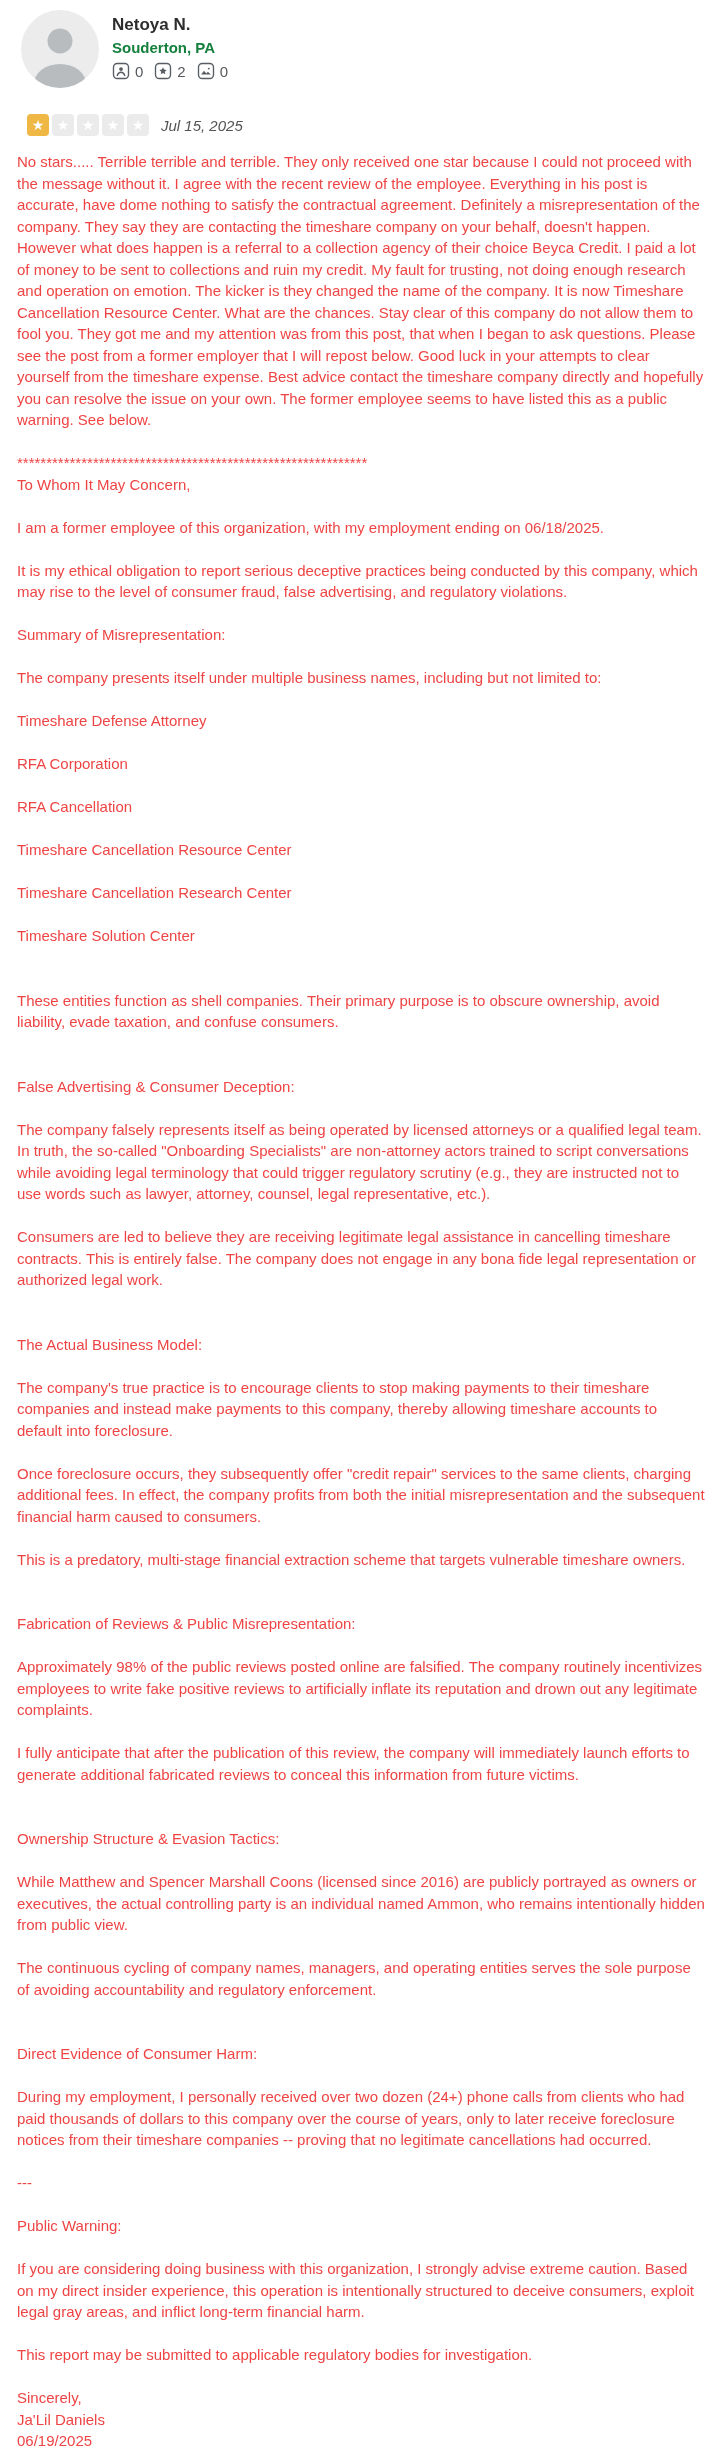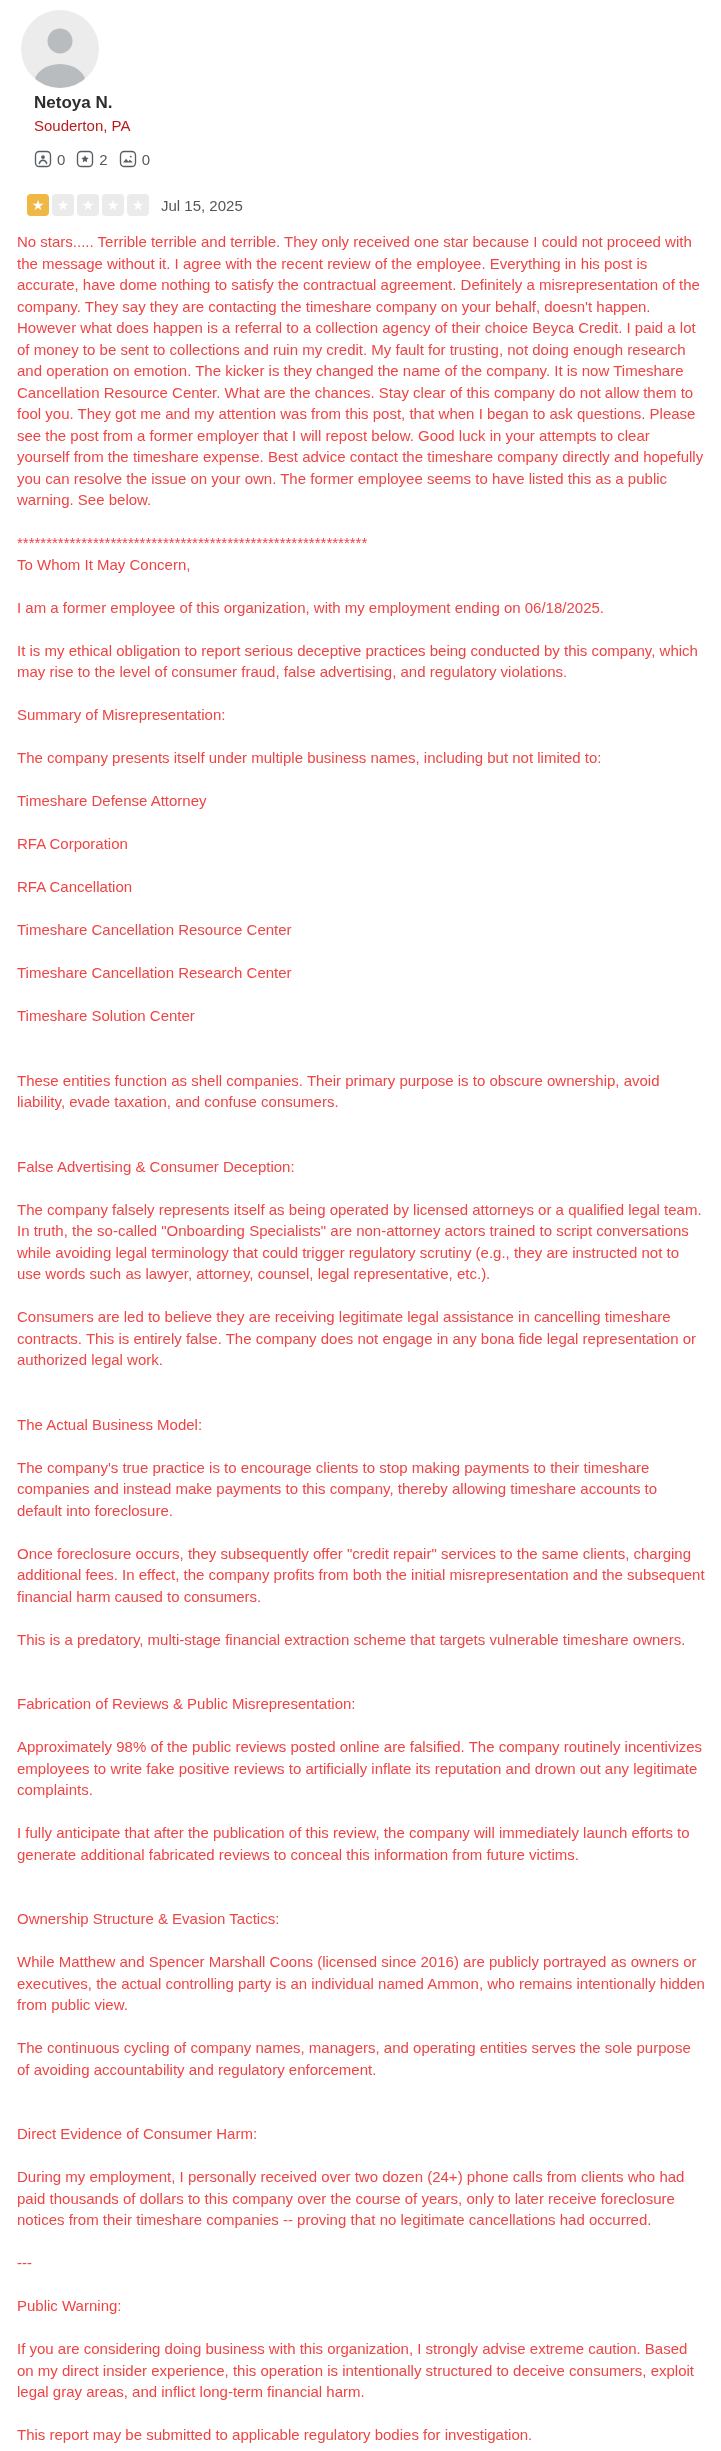--- a/index.html
+++ b/index.html
@@ -7,44 +7,44 @@
   body {
     width: 721px;
     min-height: 2451px;
     background: #ffffff;
     font-family: "Liberation Sans", sans-serif;
     color: #4e4e4e;
   }
   .card { padding: 10px 16px 60px; }
 
   
-  .header { display: flex; align-items: flex-start; padding-left: 5px; flex-direction: column; }
+  .header { display: flex; align-items: flex-start; padding-left: 5px; }
   .avatar {
     width: 78px; height: 78px; border-radius: 50%;
     background: #ececec; overflow: hidden; flex: 0 0 auto;
   }
   .avatar svg { display: block; width: 78px; height: 78px; }
   .header-info { margin-left: 13px; padding-top: 5px; }
   .reviewer-name { font-size: 17px; font-weight: bold; color: #2d2d2d; margin-bottom: 4px; }
-  .reviewer-location { font-size: 15px; color: #b91c1c; margin-bottom: 16px; }
+  .reviewer-location { font-size: 15px; color: #15803d; margin-bottom: 6px; font-weight: bold; }
   .stats { display: flex; align-items: center; font-size: 15px; color: #55595e; }
   .stat { display: flex; align-items: center; margin-right: 11px; }
   .stat svg { width: 18px; height: 18px; margin-right: 5px; }
 
   
   .rating-row { display: flex; align-items: center; margin-top: 26px; padding-left: 11px; }
   .stars { display: flex; }
   .star {
     width: 22px; height: 22px; border-radius: 4px;
     background: var(--star-empty, #ebebeb);
     color: #ffffff; display: inline-flex; align-items: center; justify-content: center;
     font-size: 14px; margin-right: 3px; line-height: 1;
   }
   .star.filled { background: var(--star-filled, #efb743); }
-  .review-date { margin-left: 9px; font-size: 15px; color: #555555; }
+  .review-date { margin-left: 9px; font-size: 15px; color: #555555; font-style: italic; }
 
   
   .review-body {
     margin-top: 15px;
     padding-left: 1px;
     font-size: 15px;
     line-height: 21.5px;
     white-space: pre-line;
     color: #ef4444;
     max-width: 691px;

